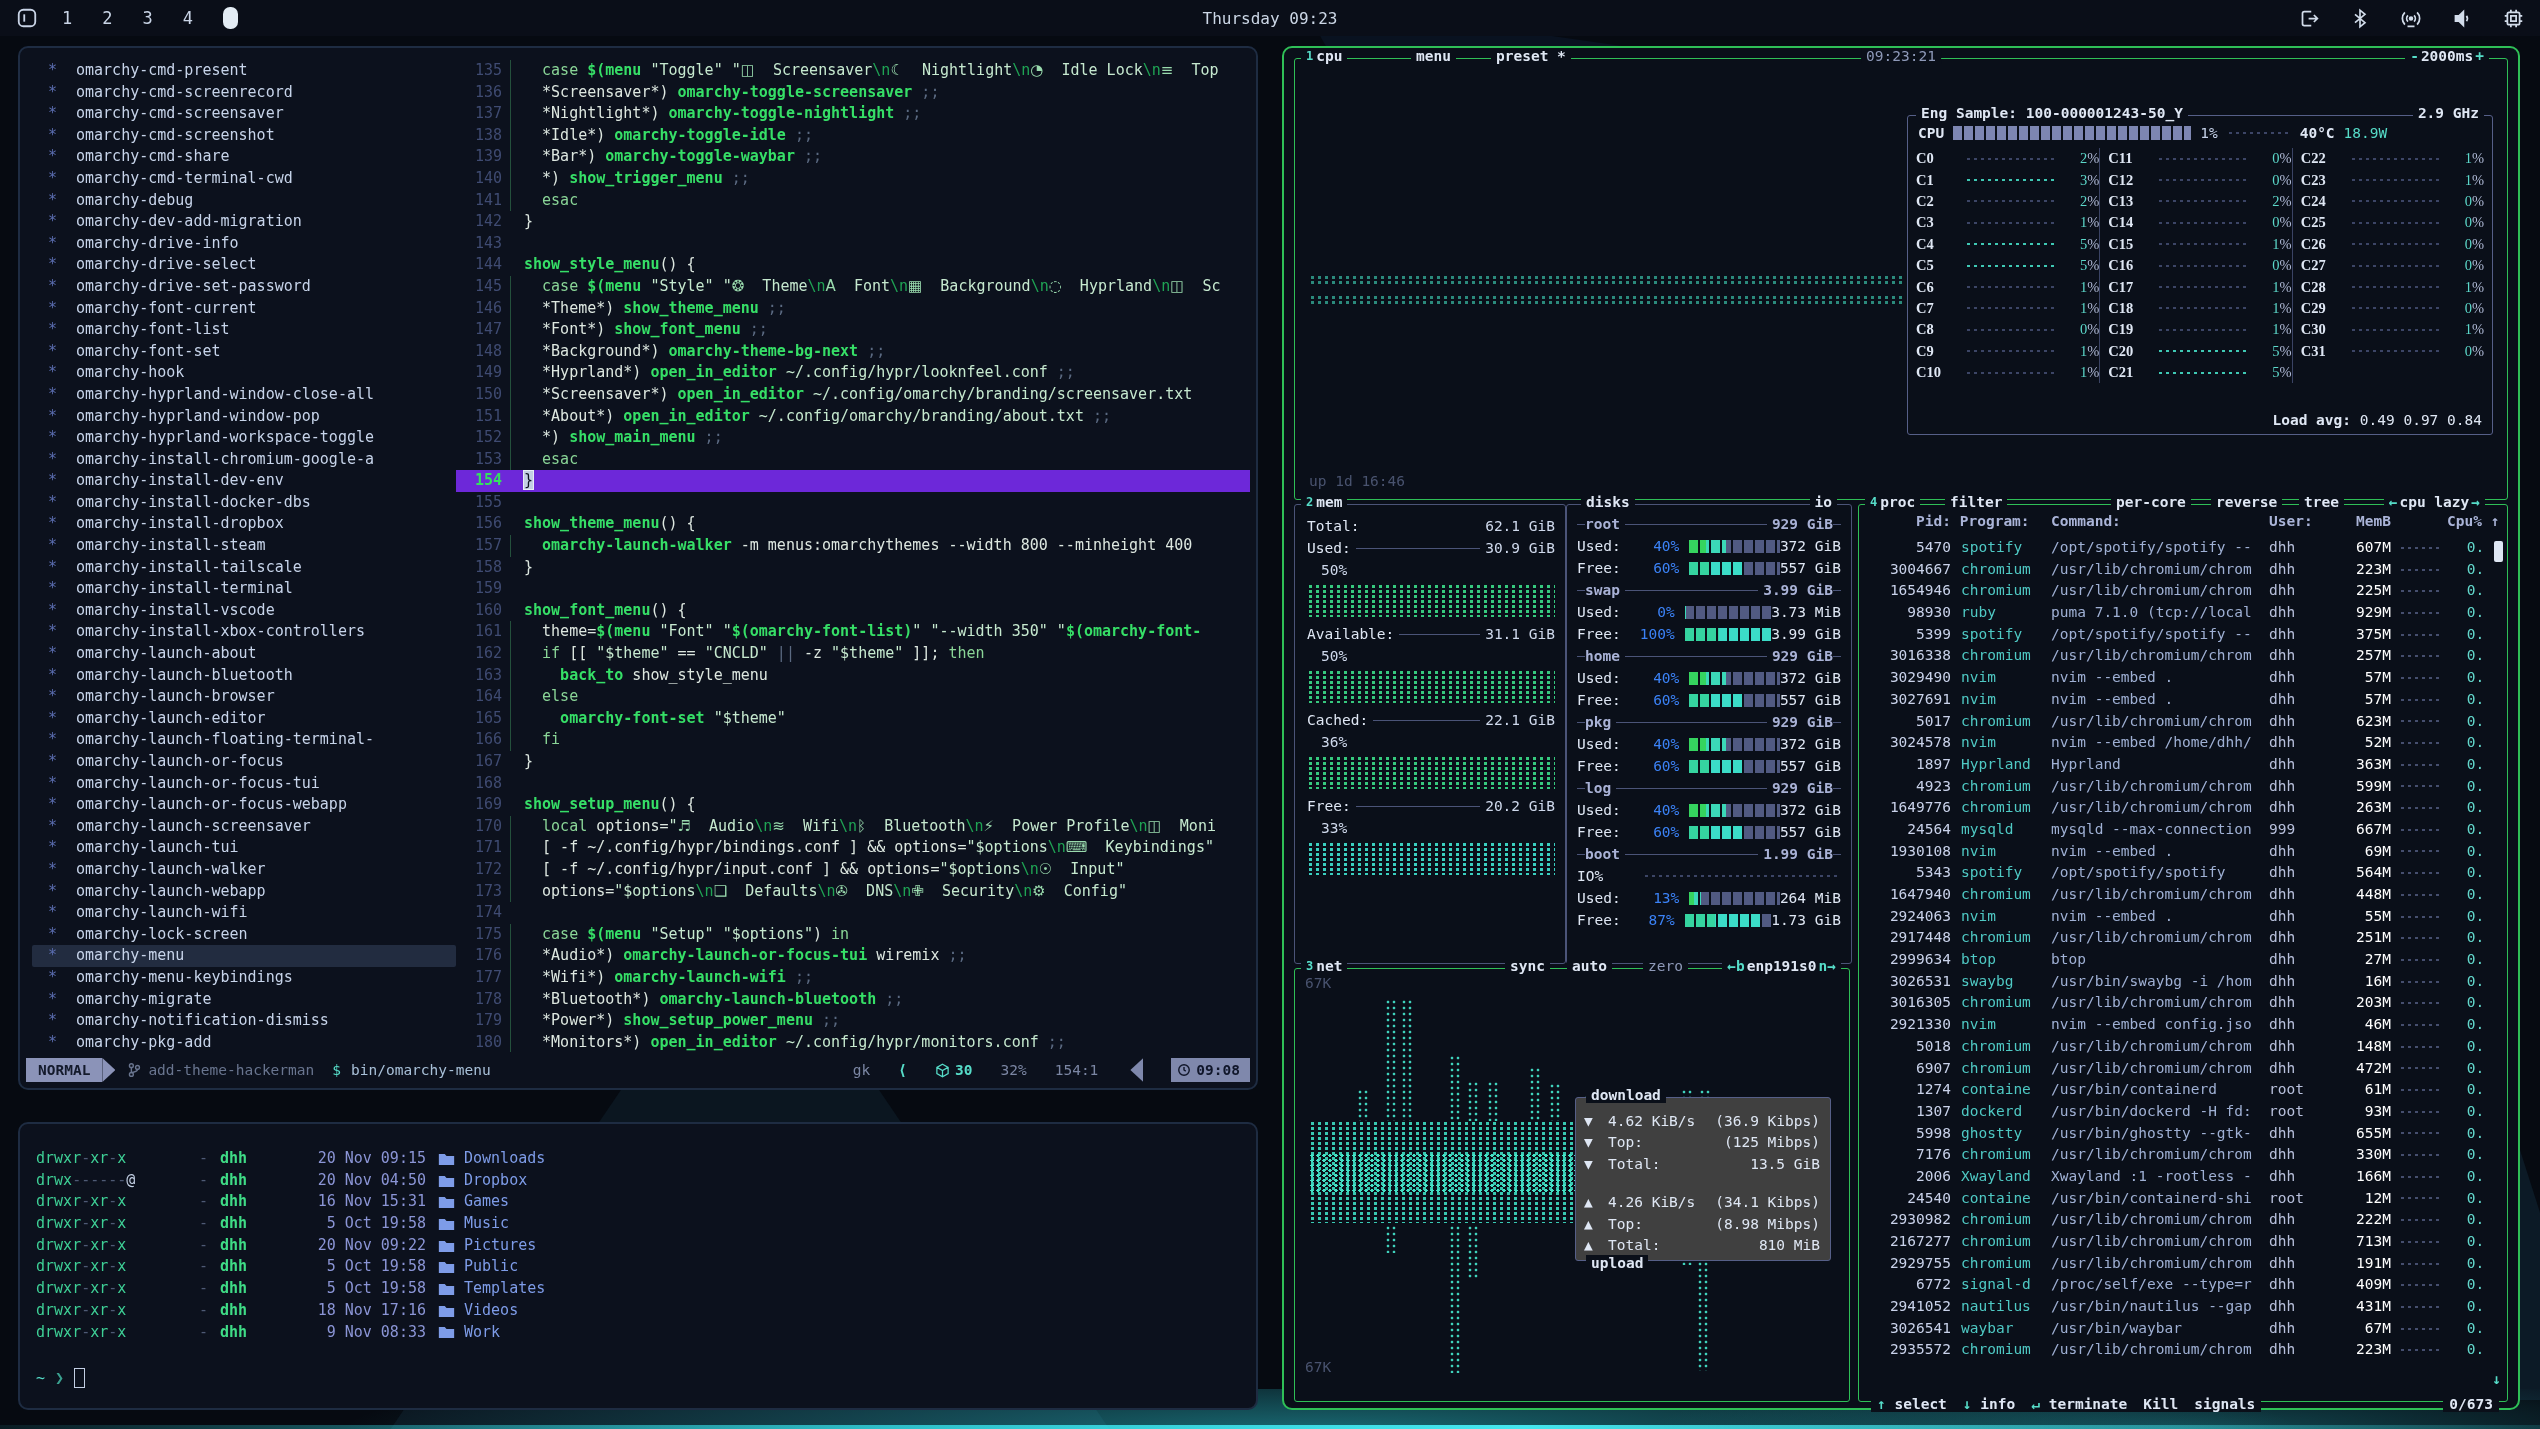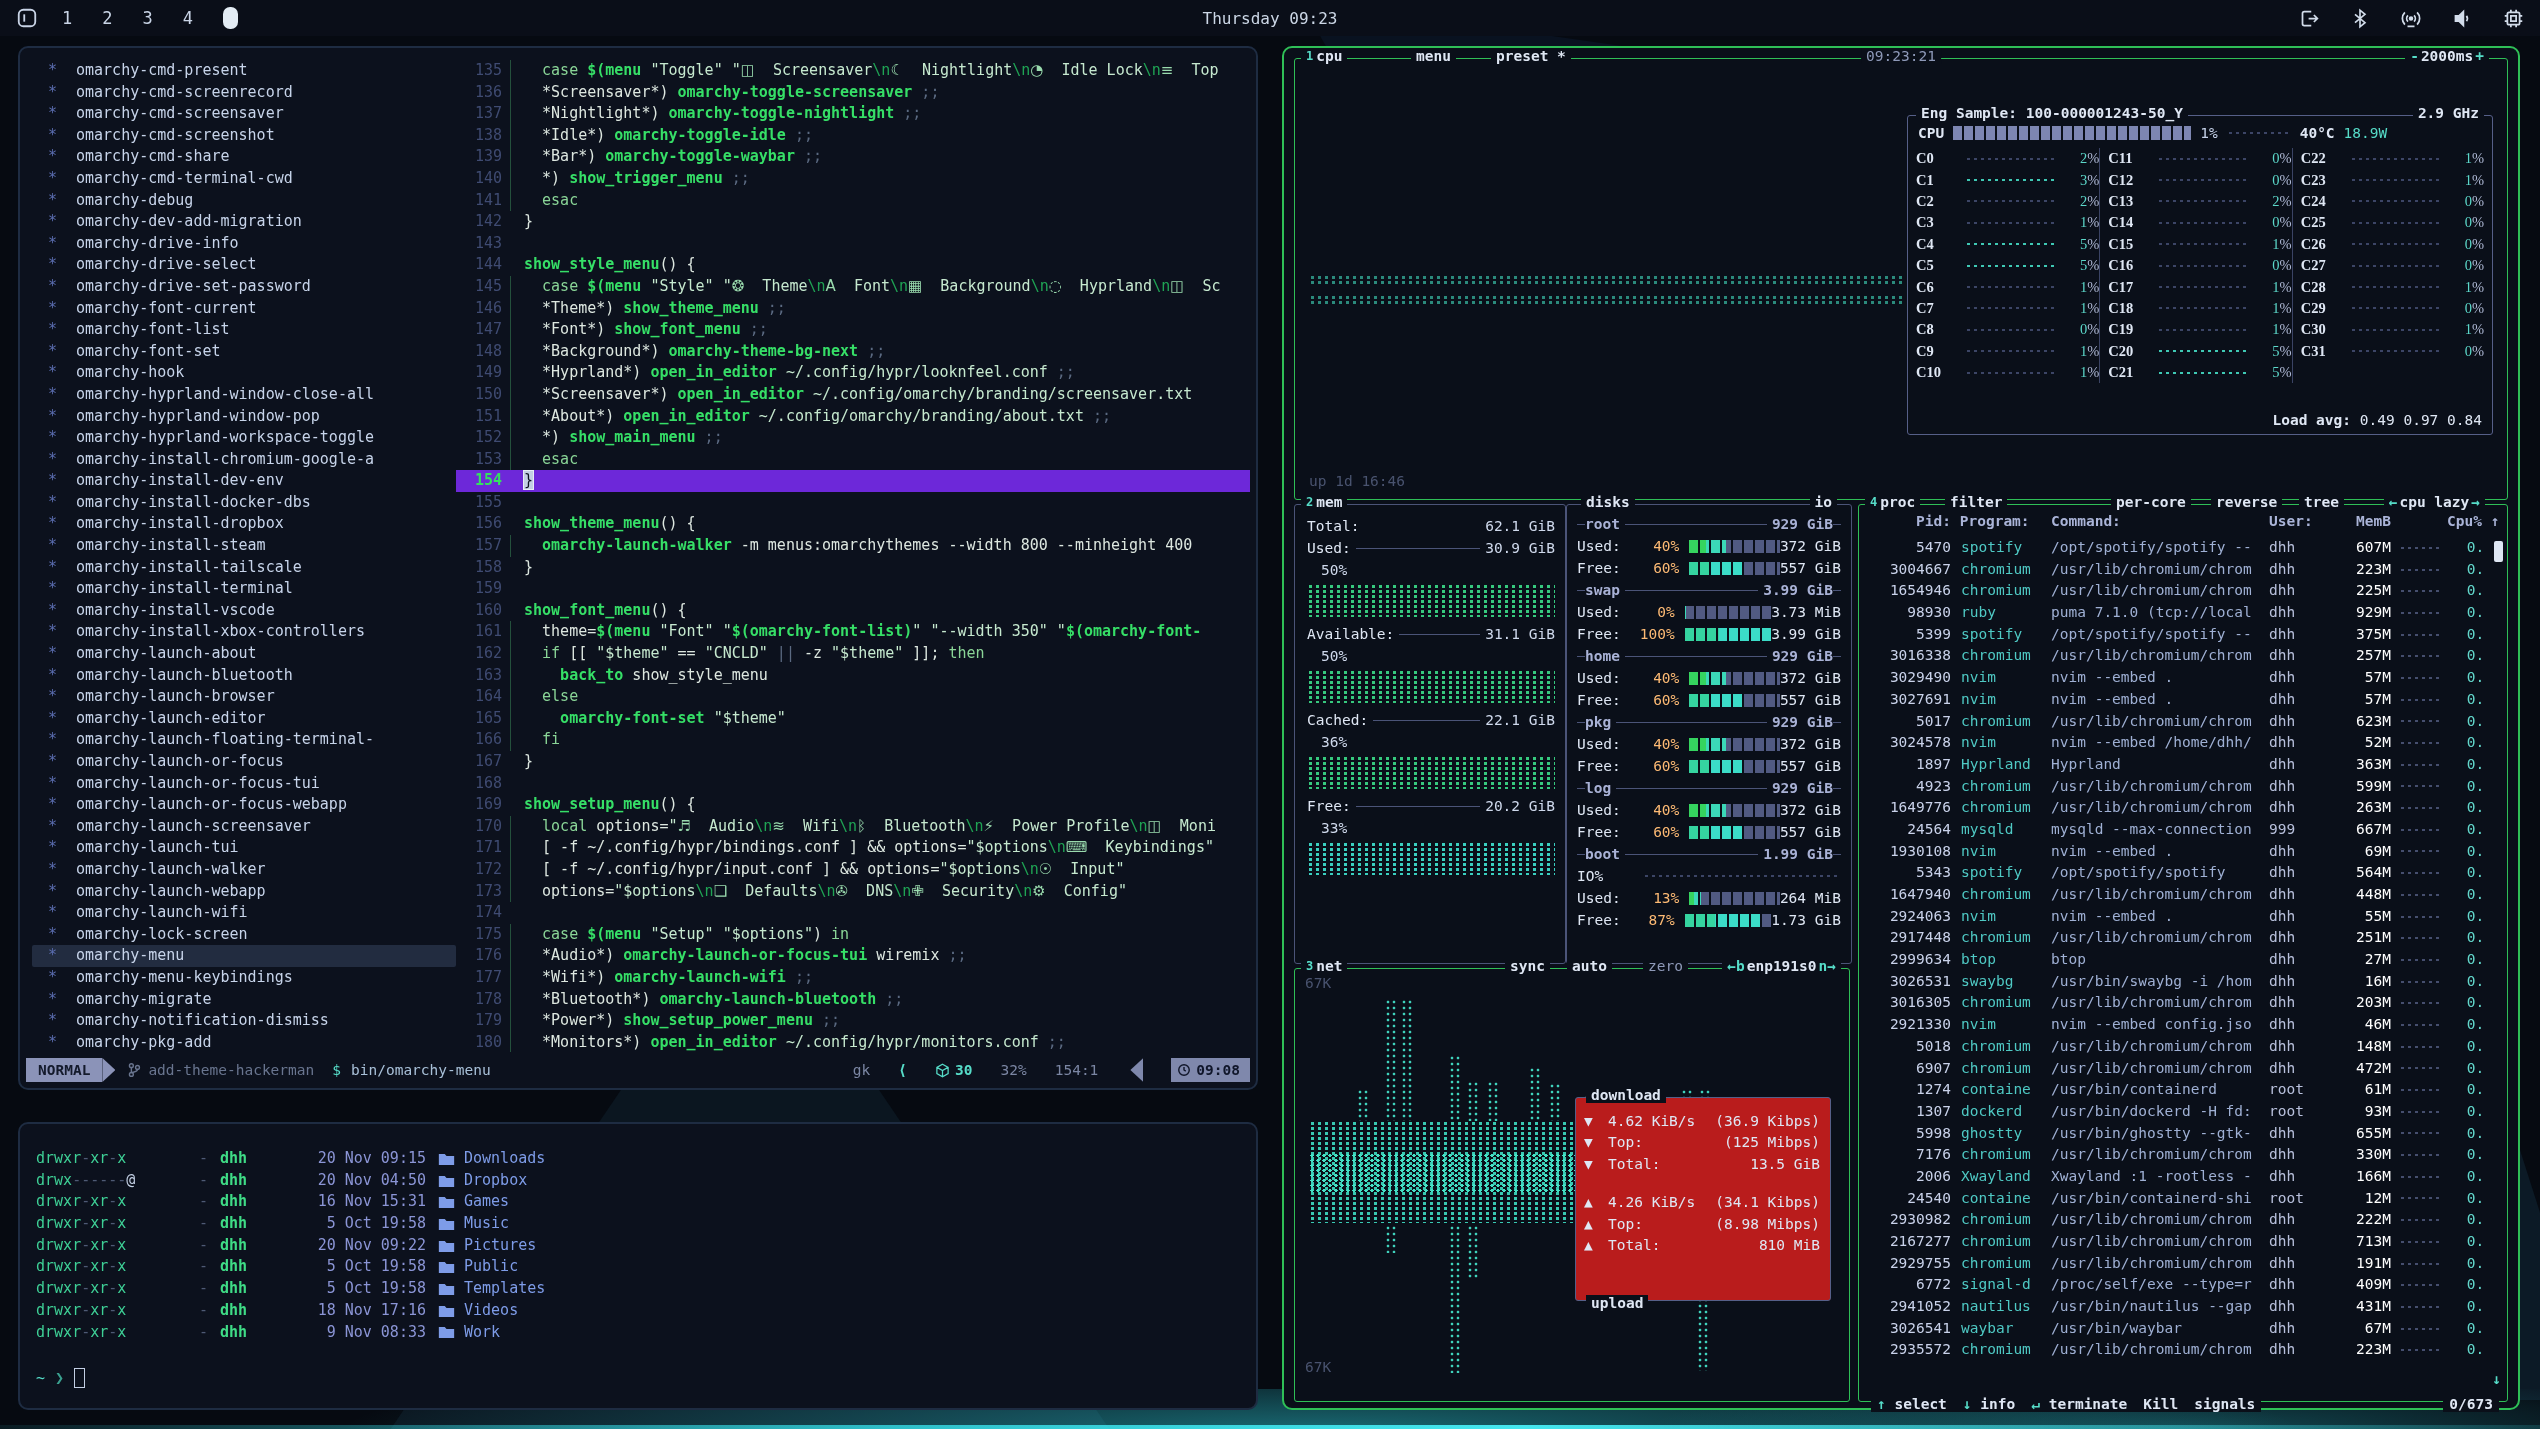--- a/index.html
+++ b/index.html
@@ -134,35 +134,35 @@
   .mgraph { height:33px; margin:3px 0 6px 0; }
 
   
   .diskwrap { position:absolute; inset:8px 10px 8px 10px; }
   .drow { display:flex; align-items:center; height:22px; white-space:pre; }
   .dtitle .dn { color:#a9b2d6; font-weight:bold; }
   .dtitle .ds { color:#a9b2d6; font-weight:bold; }
   .dtitle .dl { flex:1; height:1px; background:#4b5478; margin:0 5px; }
   .dtitle .stub { width:8px; height:1px; background:#4b5478; }
   .drow .dlab { width:58px; color:#dfe7f4; }
-  .drow .dpct { width:46px; text-align:right; color:#fdba74; }
+  .drow .dpct { width:46px; text-align:right; color:#3b82f6; }
   .drow .dval { flex:1; text-align:right; color:#dfe7f4; }
   .bar { width:92px; height:13px; margin-left:10px; background:#515a82; position:relative; }
   .bar .fill { position:absolute; left:0; top:0; bottom:0; }
   .fill.used { background:linear-gradient(90deg,#35d45f 0 45%,#3bd8b8 45% 100%); }
   .fill.free { background:linear-gradient(90deg,#35d4a0 0 40%,#3bdcc8 40% 100%); }
   .bar .seg { position:absolute; inset:0; background:repeating-linear-gradient(90deg,transparent 0 9px,#0a0f19 9px 11px); }
   .iorow .iolead { flex:1; height:4px; margin-left:8px; background-image:radial-gradient(circle,#3c4566 1.3px,transparent 1.4px); background-size:7px 4px; }
 
   
   .netlab { position:absolute; left:10px; color:#49536f; }
   .netgraph { position:absolute; inset:14px 6px 16px 6px; }
   .band { position:absolute; --dc:#35c4ae; }
   .spike { position:absolute; width:11px; --dc:#3fd2bc; background-size:6px 6px; }
-  .dlbox { position:absolute; left:280px; top:128px; width:256px; height:204px; border:1.5px solid #565f88; border-radius:3px; background:#b91c1c; }
+  .dlbox { position:absolute; left:280px; top:128px; width:256px; height:164px; border:1.5px solid #565f88; border-radius:3px; background:#404040; }
   .dlrows { padding:12px 10px 0 8px; }
   .dlrow { display:flex; align-items:center; height:21.5px; white-space:pre; }
   .dlrow .arr { width:24px; color:#dfe7f4; }
   .dlrow .dla { color:#dfe7f4; }
   .dlrow .dlb { margin-left:auto; color:#dfe7f4; }
   .dlgap { height:17px; }
 
   
   .phead { position:absolute; left:6px; right:26px; top:8px; display:grid;
     grid-template-columns:86px 100px 218px 58px 64px 56px 46px; white-space:pre; color:#aab4d8; font-weight:bold; }

